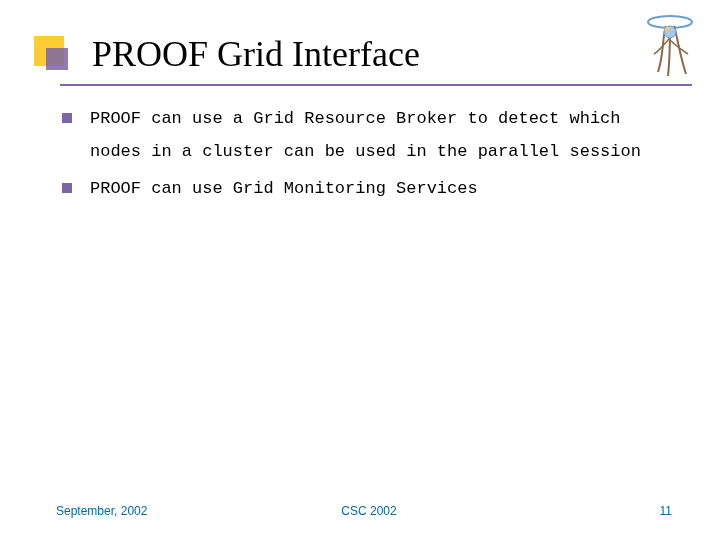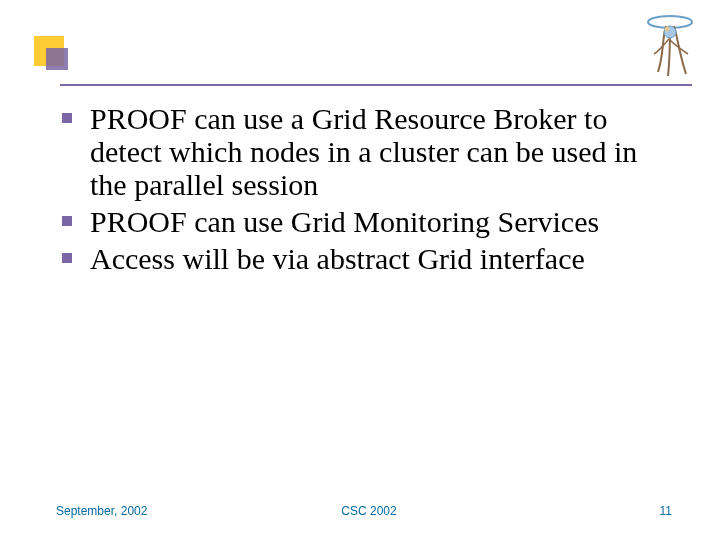--- a/index.html
+++ b/index.html
@@ -89,23 +89,23 @@
   .bullet-marker {
     flex: 0 0 auto;
     width: 10px;
     height: 10px;
     background: #7a66a3;
     margin-top: 11px;
     margin-right: 18px;
     margin-left: 4px;
   }
   .bullet-text {
-    font-size: 30px;
+    font-size: 17px;
     line-height: 33px;
-    font-family: Liberation Serif, serif;
+    font-family: Liberation Mono, monospace;
   }
   .footer {
     position: absolute;
     bottom: 16px;
     left: 56px;
     right: 30px;
     height: 20px;
     font-size: 12px;
     color: #0369a1;
     font-family: Verdana, Geneva, sans-serif;
@@ -117,20 +117,21 @@
 </head>
 <body>
 
 <div class="slide">
 
   <div class="title-row">
     <div class="corner-accent">
       <div class="sq-yellow"></div>
       <div class="sq-purple"></div>
     </div>
+    <div class="title">PROOF Grid Interface</div>
     <div class="underline"></div>
   </div>
 
   <div class="logo">
     <svg viewBox="0 0 60 72">
       <ellipse cx="30" cy="12" rx="22" ry="6" fill="none" stroke="#6aa0c8" stroke-width="2"></ellipse>
       <path d="M26 16 C22 28 24 44 18 62" fill="none" stroke="#8b6a4a" stroke-width="2"></path>
       <path d="M34 16 C38 30 40 46 46 64" fill="none" stroke="#8b6a4a" stroke-width="2"></path>
       <path d="M30 16 C30 34 30 48 28 66" fill="none" stroke="#8b6a4a" stroke-width="2"></path>
       <path d="M30 28 C24 34 20 40 14 44" fill="none" stroke="#8b6a4a" stroke-width="1.6"></path>
@@ -142,24 +143,20 @@
 
   <div class="body">
     <div class="bullet-item">
       <div class="bullet-marker"></div>
       <div class="bullet-text">PROOF can use a Grid Resource Broker to detect which nodes in a cluster can be used in the parallel session</div>
     </div>
     <div class="bullet-item">
       <div class="bullet-marker"></div>
       <div class="bullet-text">PROOF can use Grid Monitoring Services</div>
     </div>
-    <div class="bullet-item">
-      <div class="bullet-marker"></div>
-      <div class="bullet-text">Access will be via abstract Grid interface</div>
-    </div>
   </div>
 
   <div class="footer">
     <span class="left">September, 2002</span>
     <span class="center">CSC 2002</span>
     <span class="right">11</span>
   </div>
 
 </div>
 

